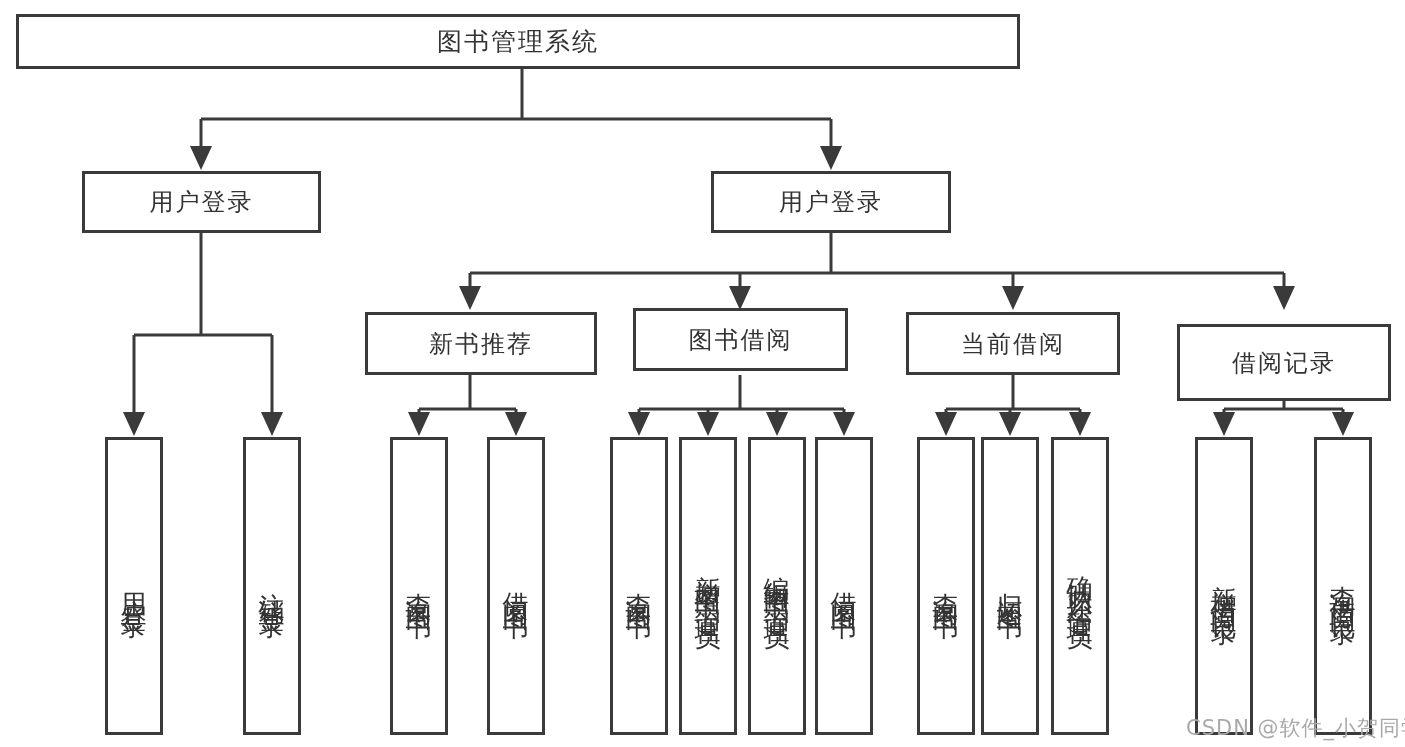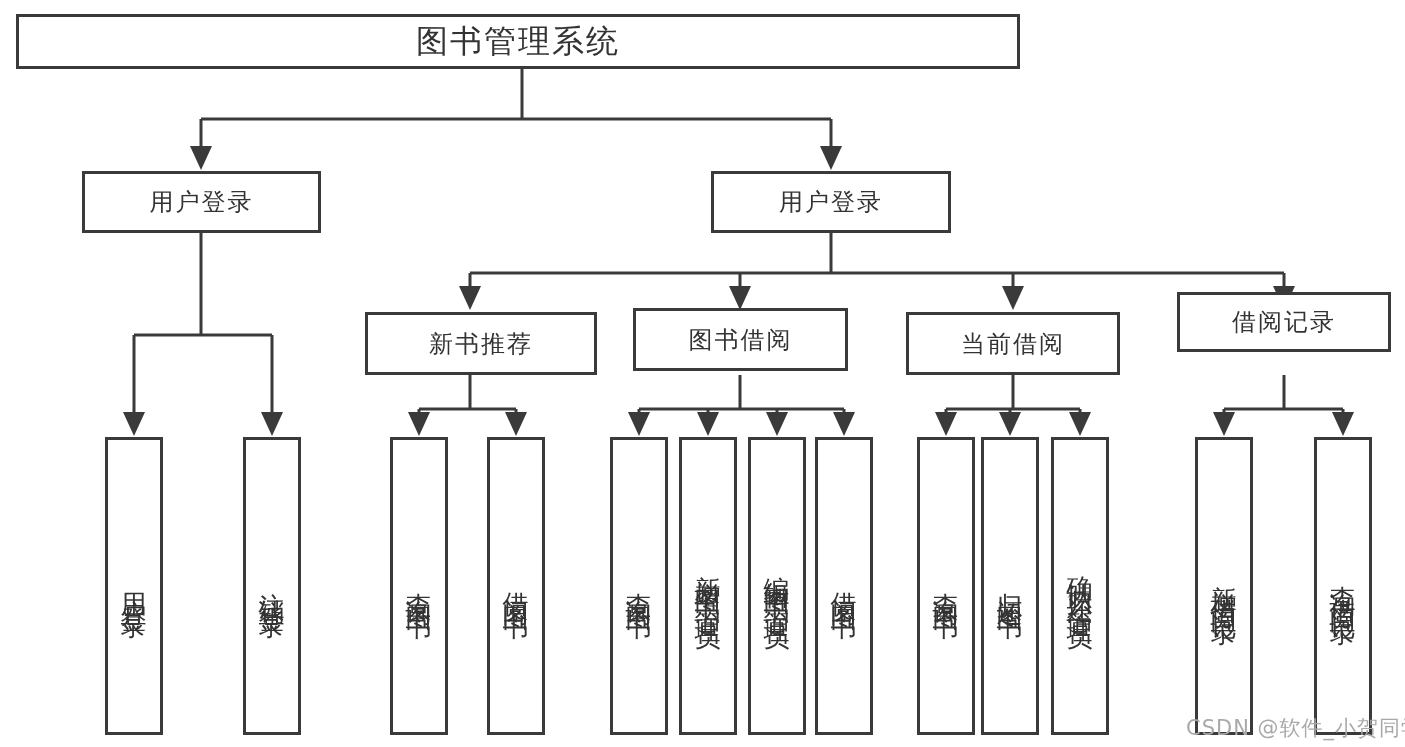--- a/index.html
+++ b/index.html
@@ -44,21 +44,21 @@
     align-items: center;
     justify-content: center;
     z-index: 2;
   }
   .node span {
     color: var(--text);
     font-size: 24px;
     letter-spacing: 2px;
     white-space: nowrap;
   }
-  .node.root span { font-size: 32px; }
+  .node.root span { font-size: 25px; }
 
   .leaf {
     position: absolute;
     top: 437px;
     width: 58px;
     height: 298px;
     border: 3px solid var(--line);
     background: var(--background);
     display: flex;
     align-items: center;
@@ -142,21 +142,21 @@
 
   <div class="node" style="left:365px;top:312px;width:232px;height:63px">
     <span>新书推荐</span>
   </div>
   <div class="node" style="left:633px;top:308px;width:215px;height:63px">
     <span>图书借阅</span>
   </div>
   <div class="node" style="left:906px;top:312px;width:214px;height:63px">
     <span>当前借阅</span>
   </div>
-  <div class="node" style="left:1177px;top:292px;width:214px;height:60px">
+  <div class="node" style="left:1177px;top:324px;width:214px;height:77px">
     <span>借阅记录</span>
   </div>
 
   <div class="leaf" style="left:105px">
     <span class="vtext">用户登录</span>
   </div>
   <div class="leaf" style="left:243px">
     <span class="vtext">注销登录</span>
   </div>
 

